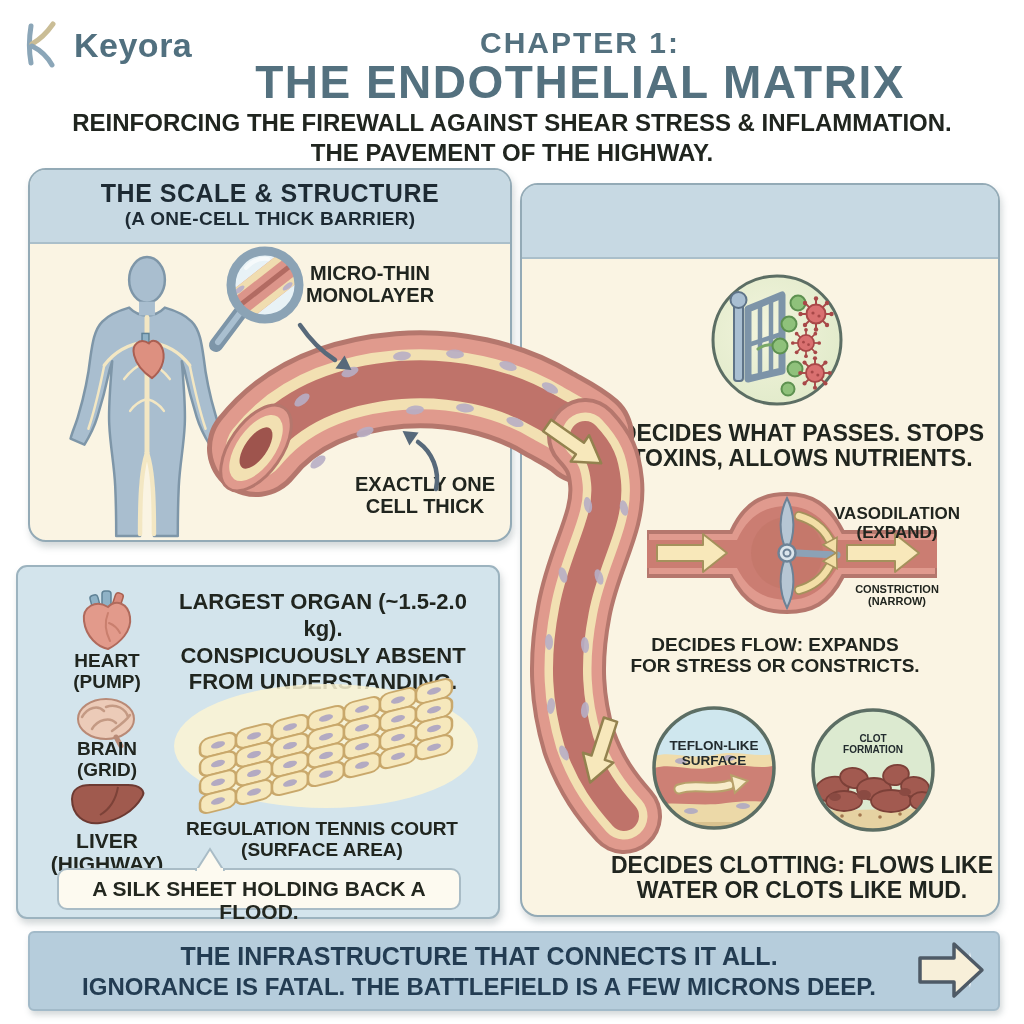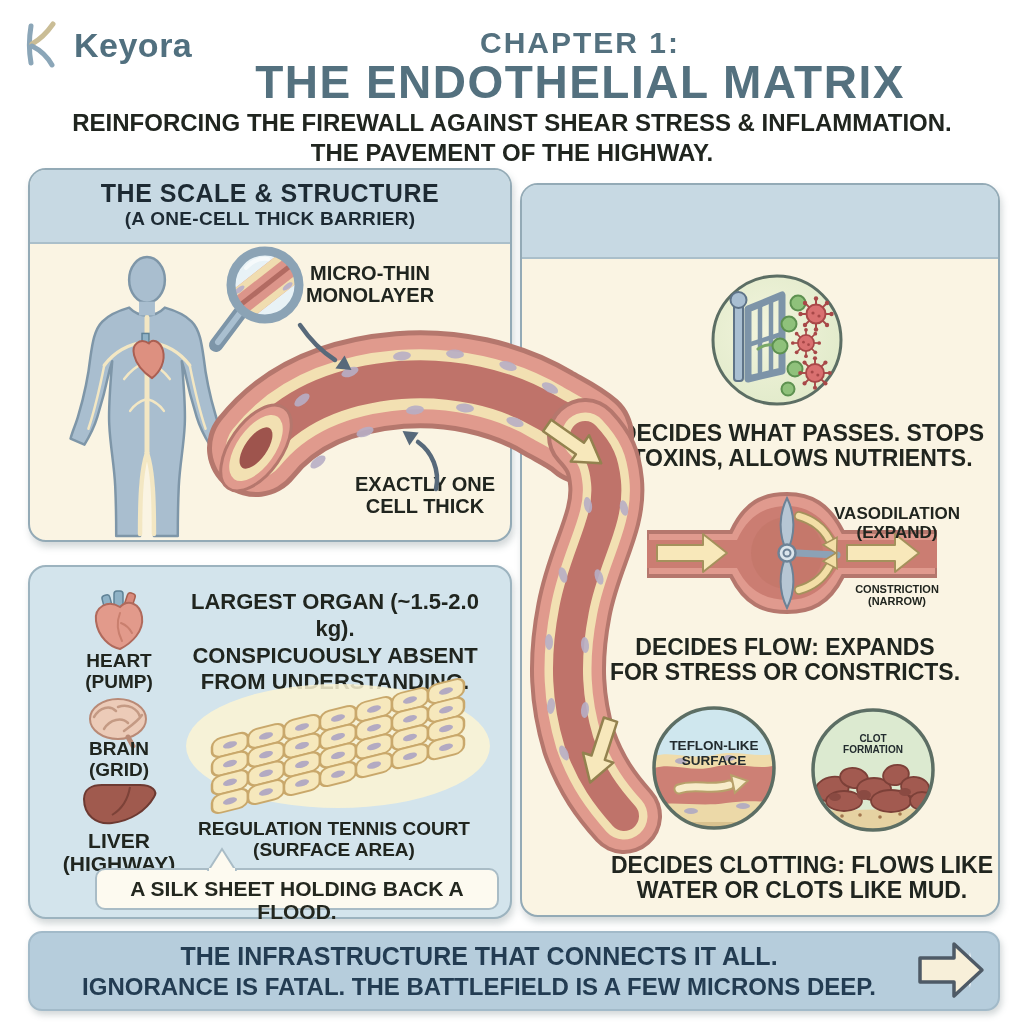--- a/index.html
+++ b/index.html
@@ -9,21 +9,21 @@
   .slate{color:#54717f;}
   .panel{position:absolute;border:2.5px solid #93aab6;border-radius:18px;background:#faf4e3;
     box-shadow:2px 5px 7px rgba(110,125,130,.30);}
   .panel-blue{background:#d3e4ec;border-color:#9cb3bf;}
   .band{position:absolute;top:0;left:0;right:0;height:72px;background:#c7d9e3;
     border-radius:15px 15px 0 0;border-bottom:2px solid #aabfca;text-align:center;}
   .band .bt{display:block;margin-top:9px;font-weight:800;font-size:25px;color:#1d2a33;letter-spacing:.5px;}
   .band .bs{display:block;font-weight:800;font-size:19px;color:#1d2a33;letter-spacing:.3px;}
   .abs{position:absolute;}
   .footerbar{position:absolute;left:28px;top:931px;width:968px;height:76px;background:#b6cddc;
-    border:2px solid #a2bac9;border-radius:14px;box-shadow:2px 4px 6px rgba(110,125,130,.30);}
+    border:2px solid #a2bac9;border-radius:6px;box-shadow:2px 4px 6px rgba(110,125,130,.30);}
   .footerbar .fl{position:absolute;left:20px;right:90px;text-align:center;font-weight:800;color:#233c52;}
   .bubble{position:absolute;background:#fdfaf0;border:2px solid #a9bcc6;border-radius:10px;}
   svg{display:block;}
   .ontop{z-index:3;}
   #overlay{position:absolute;left:0;top:0;z-index:2;pointer-events:none;}
 </style>
 </head>
 <body>
 
 <div class="canvas">
@@ -99,21 +99,21 @@
       <span>MICRO-THIN</span><br>
       <span>MONOLAYER</span>
     </div>
 
     <div class="t" style="left:295px;top:303px;width:200px;font-size:20px;">
       <span>EXACTLY ONE</span><br>
       <span>CELL THICK</span>
     </div>
   </section>
 
-  <section class="panel panel-blue" style="left:28px;top:565px;width:480px;height:350px;">
+  <section class="panel panel-blue" style="left:16px;top:565px;width:480px;height:350px;border-radius:11px;">
 
     <div class="t" style="left:140px;top:22px;width:330px;font-size:22px;line-height:1.22;">
       <span>LARGEST ORGAN (~1.5-2.0 kg).</span><br>
       <span>CONSPICUOUSLY ABSENT</span><br>
       <span>FROM UNDERSTANDING.</span>
     </div>
 
     <svg class="abs" style="left:58px;top:22px;" width="64" height="62" viewBox="0 0 64 62">
       <rect x="26" y="2" width="9" height="18" rx="3" fill="#8fb2c6" stroke="#5f8296" stroke-width="1.5"></rect>
       <rect x="38" y="4" width="8" height="15" rx="3" fill="#d98a7c" stroke="#a8604f" stroke-width="1.5" transform="rotate(18 42 11)"></rect>
@@ -183,21 +183,21 @@
           <use href="#cellU" x="180" y="72"></use>
         <use href="#cellU" x="216" y="72"></use>
       </g>
     </svg>
 
     <div class="t" style="left:154px;top:252px;width:300px;font-size:19px;">
       <span>REGULATION TENNIS COURT</span><br>
       <span>(SURFACE AREA)</span>
     </div>
 
-    <div class="bubble" style="left:39px;top:301px;width:400px;height:38px;margin-left:26px;">
+    <div class="bubble" style="left:39px;top:301px;width:400px;height:38px;">
       <div class="t" style="left:0;top:7px;width:100%;font-size:21px;color:#23271f;">A SILK SHEET HOLDING BACK A FLOOD.</div>
     </div>
     <svg class="abs" style="left:170px;top:280px;" width="44" height="24" viewBox="0 0 44 24">
       <path d="M8,24 L22,2 L36,24 Z" fill="#fdfaf0" stroke="#a9bcc6" stroke-width="2"></path>
       <rect x="9" y="21" width="26" height="4" fill="#fdfaf0"></rect>
     </svg>
   </section>
 
   <section class="panel" style="left:520px;top:183px;width:476px;height:730px;">
     <div class="band">
@@ -277,21 +277,21 @@
 
     <div class="t" style="left:285px;top:301px;width:180px;font-size:17px;margin-top:19px;">
       <span>VASODILATION</span><br>
       <span>(EXPAND)</span>
     </div>
     <div class="t" style="left:285px;top:398px;width:180px;font-size:11px;">
       <span>CONSTRICTION</span><br>
       <span>(NARROW)</span>
     </div>
 
-    <div class="t" style="left:73px;top:450px;width:380px;font-size:23px;">
+    <div class="t" style="left:63px;top:450px;width:380px;font-size:19px;">
       <span>DECIDES FLOW: EXPANDS</span><br>
       <span>FOR STRESS OR CONSTRICTS.</span>
     </div>
 
     <svg class="abs ontop" style="left:129px;top:520px;" width="126" height="126" viewBox="0 0 126 126">
       <defs>
           <clipPath id="tefClip">
             <circle cx="63" cy="63" r="60"></circle>
           </clipPath>
         </defs>

